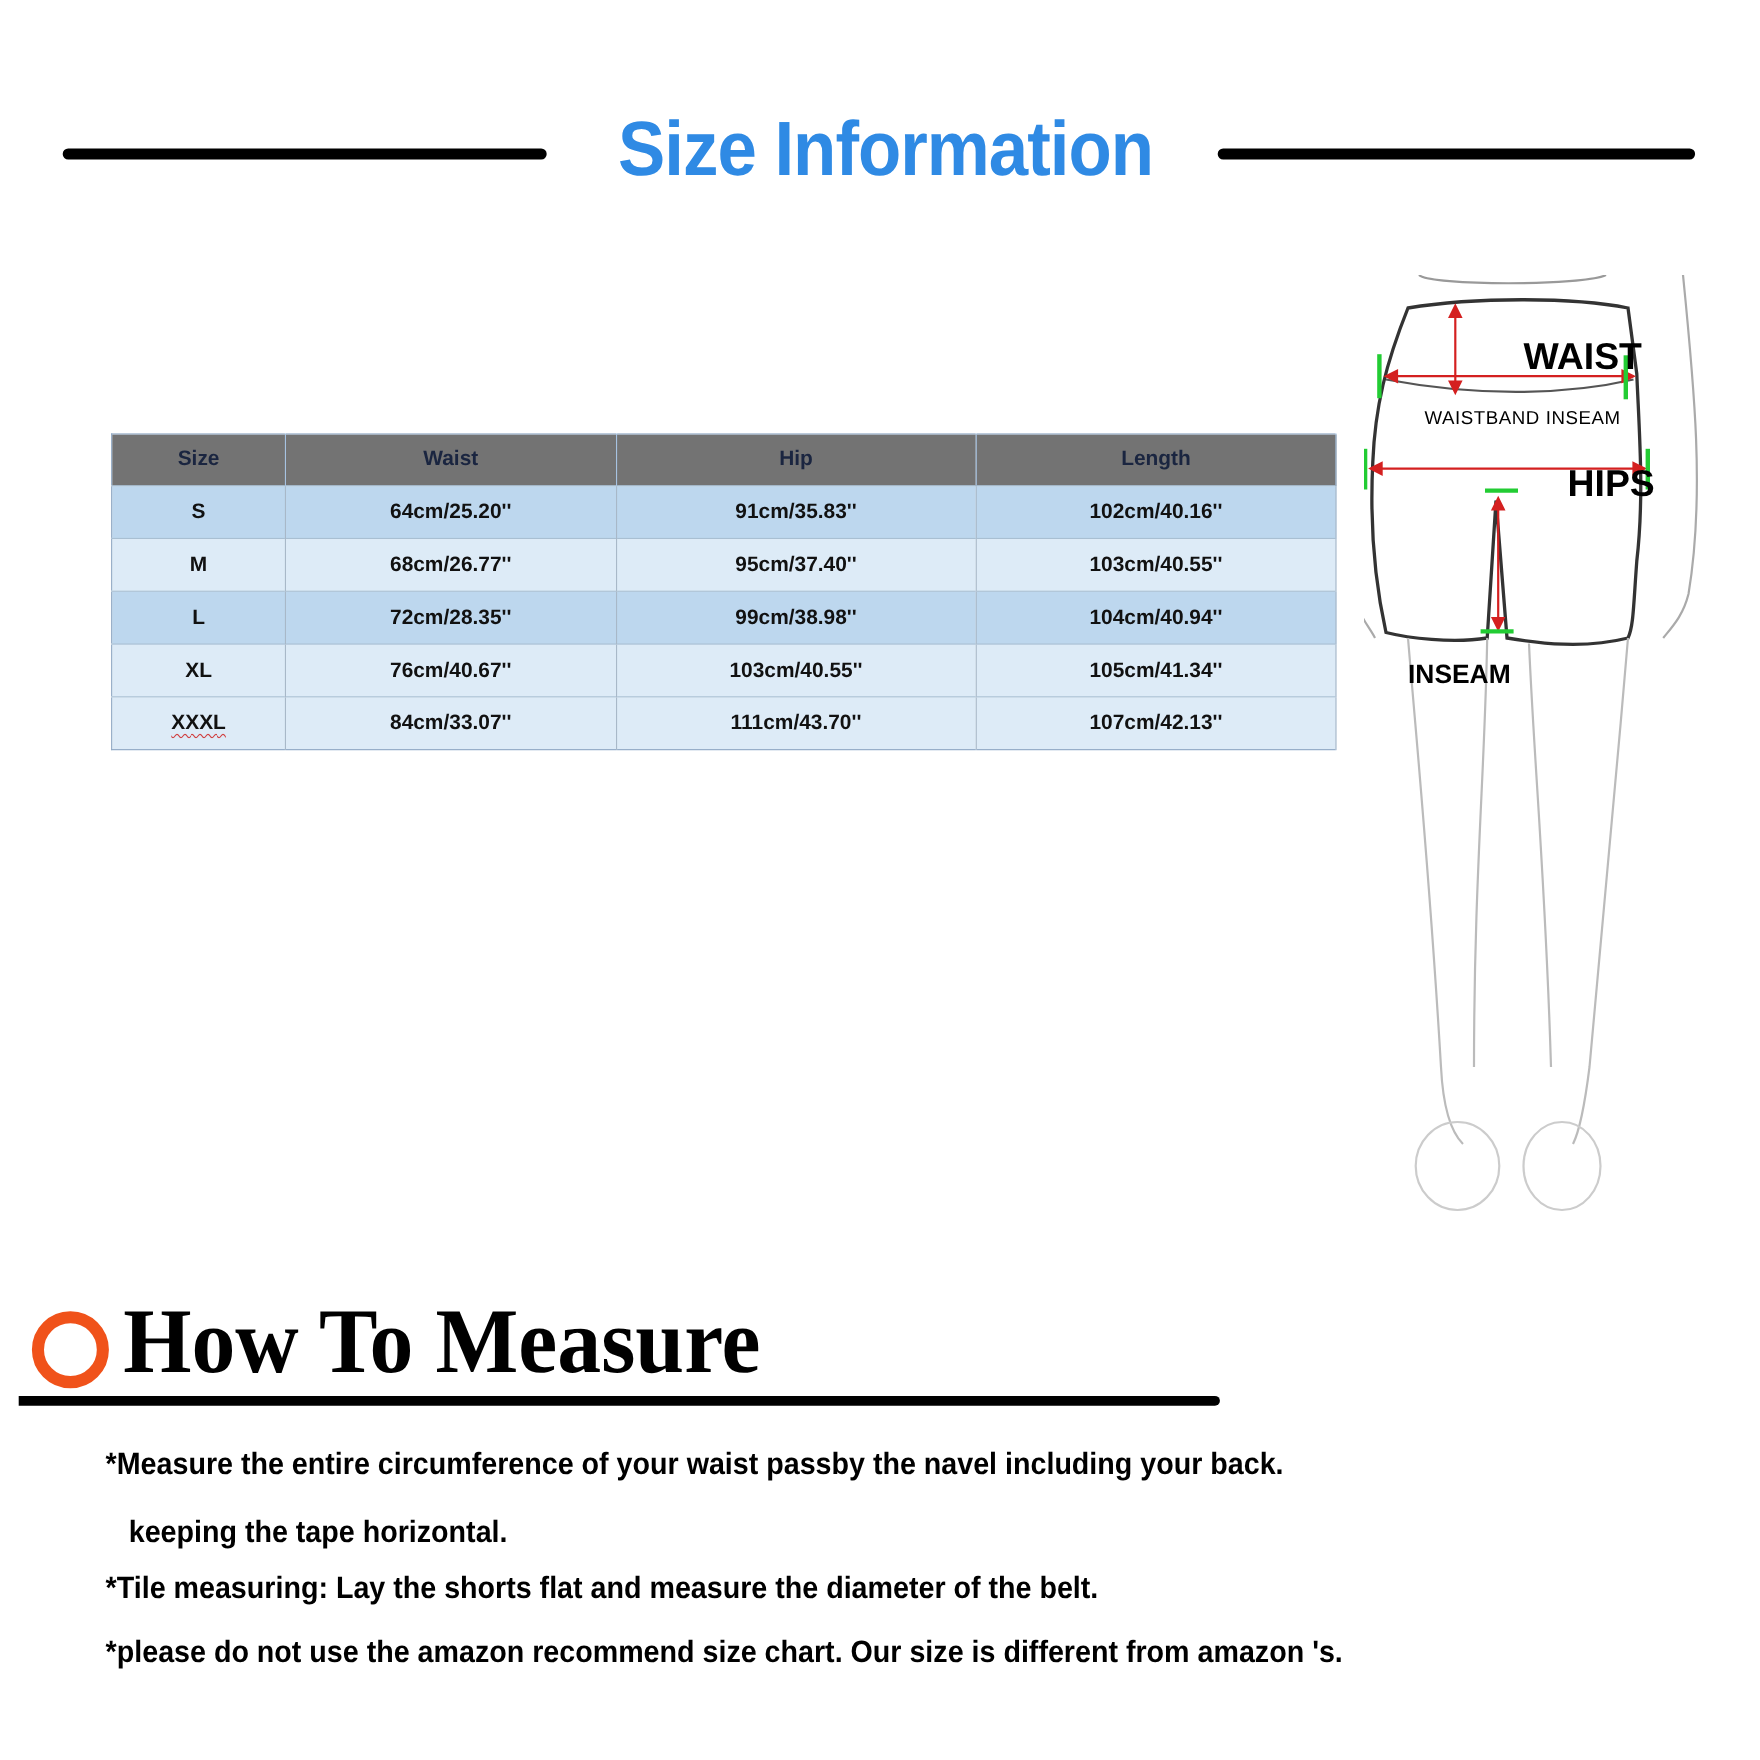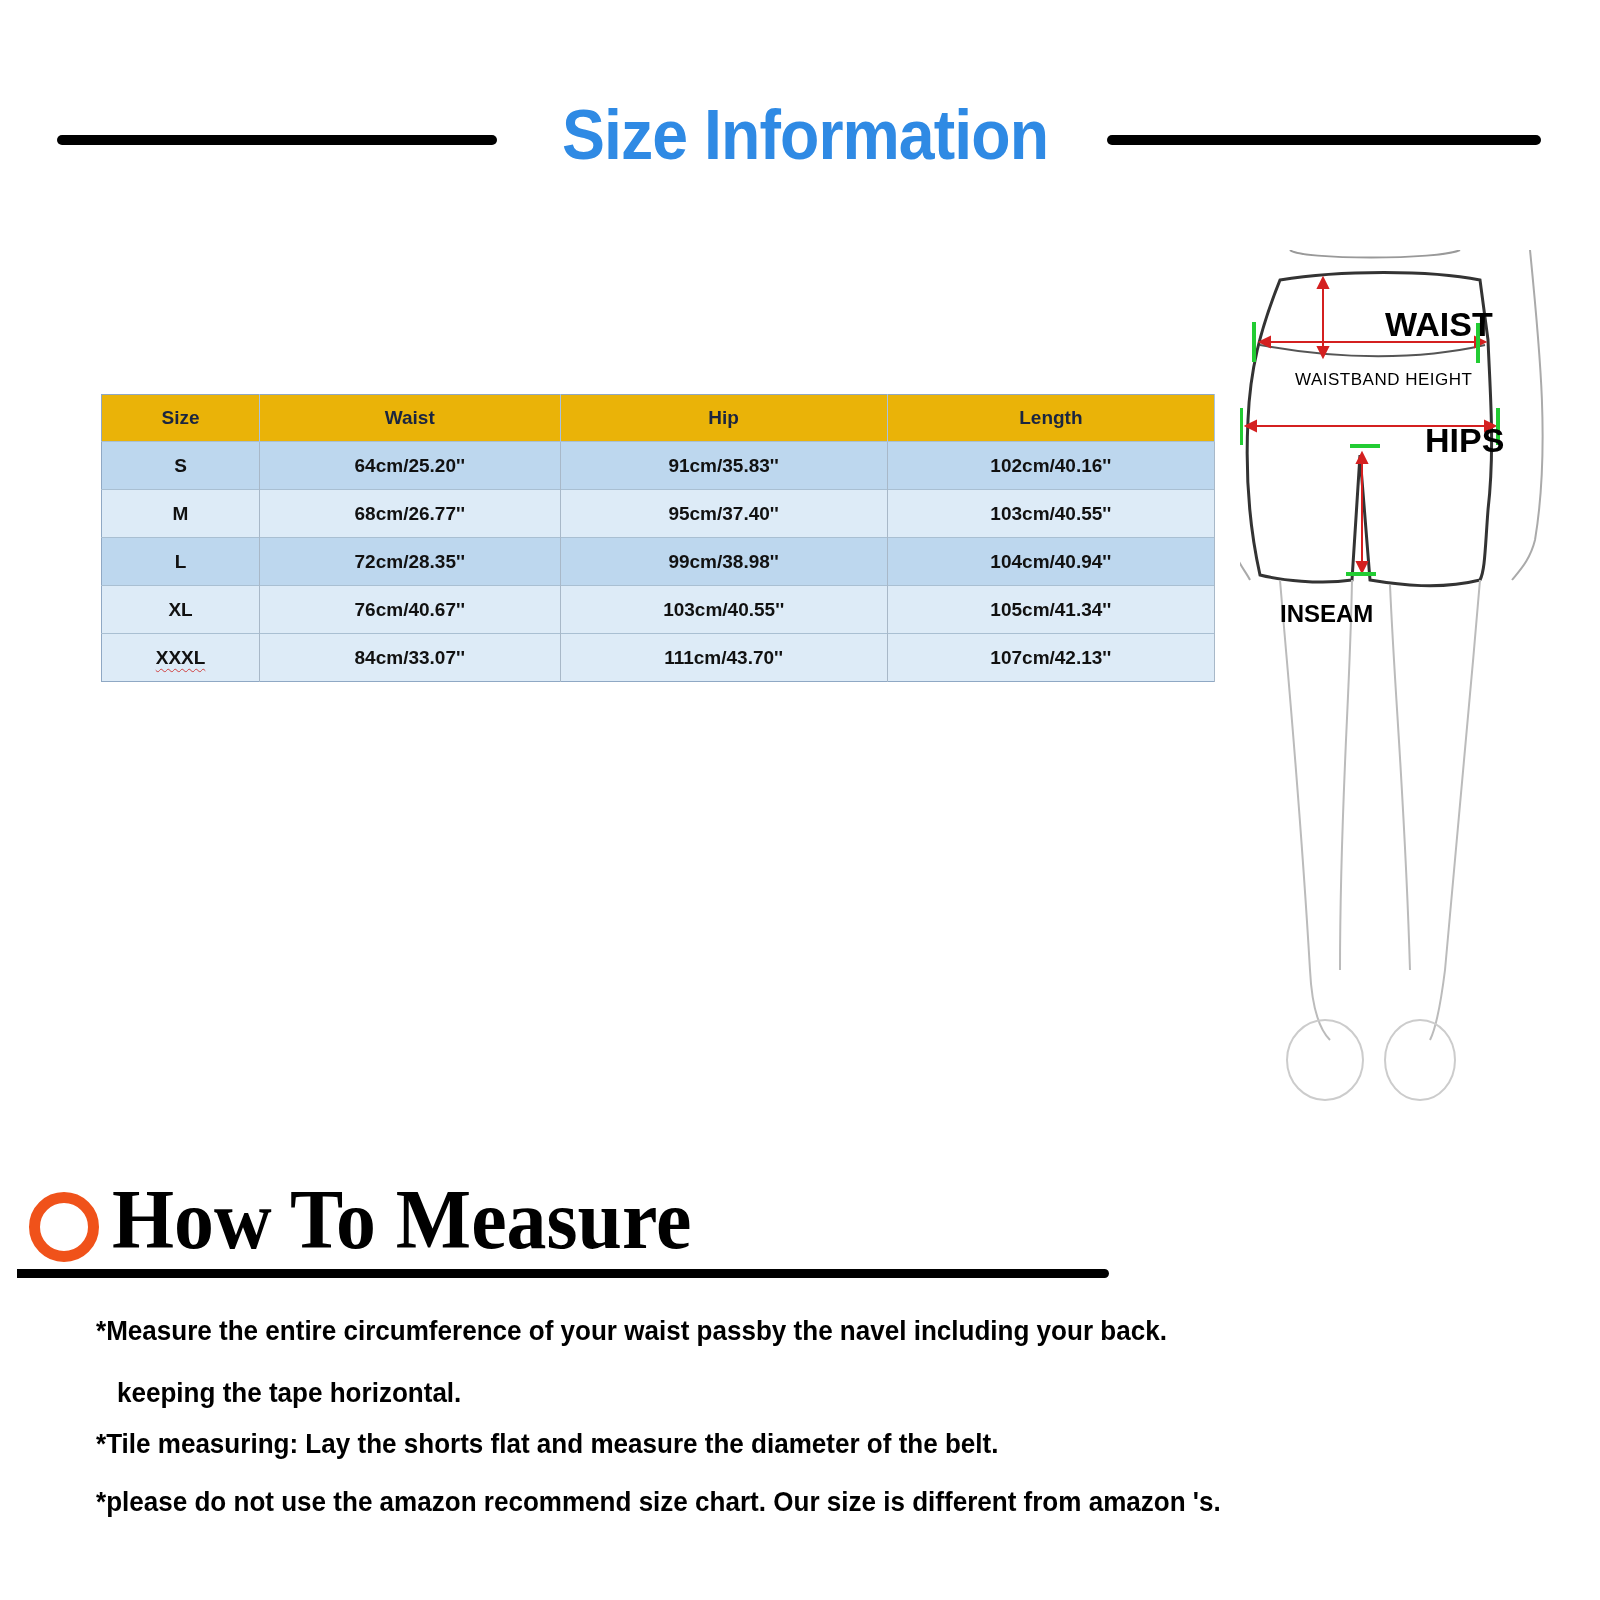--- a/index.html
+++ b/index.html
@@ -5,21 +5,21 @@
     html, body { margin: 0; padding: 0; background: #ffffff; }
     body { width: 1600px; height: 1600px; position: relative; overflow: hidden; font-family: "Liberation Sans", sans-serif; }
 
     .title-row { position: absolute; left: 0; top: 90px; width: 1320px; height: 90px; }
     .title-rule { position: absolute; height: 10px; background: #000; border-radius: 5px; top: 45px; }
     .title-rule.left { left: 57px; width: 440px; }
     .title-rule.right { left: 1107px; width: 434px; }
     .title-text { position: absolute; left: 510px; width: 590px; top: 0; text-align: center; font-family: "Liberation Sans", sans-serif; font-weight: bold; font-size: 70px; line-height: 90px; color: #2f8ae4; letter-spacing: -1px; transform: scaleX(0.92); transform-origin: center; }
 
     .size-table { position: absolute; left: 101px; top: 394px; width: 1114px; border-collapse: collapse; border: 1px solid #8fa8c4; }
-    .size-table th { background: #eab308; color: #1a2540; font-size: 19px; font-weight: bold; height: 44px; border-right: 1px solid #a7c3e2; text-align: center; }
+    .size-table th { background: #737373; color: #1a2540; font-size: 19px; font-weight: bold; height: 44px; border-right: 1px solid #a7c3e2; text-align: center; }
     .size-table td { font-size: 19px; font-weight: bold; color: #111; height: 45px; text-align: center; border-right: 1px solid #a8b8c8; border-top: 1px solid #a9bfd2; }
     .size-table tr.odd td { background: #bdd7ee; }
     .size-table tr.even td { background: #ddebf7; }
     .size-table .col-size { width: 157px; }
     .size-table .col-waist { width: 301px; }
     .size-table .col-hip { width: 328px; }
     .size-table .col-length { width: 328px; }
     .squiggle { text-decoration: underline wavy #d04040; text-decoration-thickness: 1px; text-underline-offset: 4px; }
 
     .figure { position: absolute; left: 1240px; top: 250px; width: 330px; height: 880px; }
@@ -131,21 +131,21 @@
     <g stroke="#22cc33" stroke-width="4">
       <line x1="14" y1="72" x2="14" y2="112"></line>
       <line x1="238" y1="73" x2="238" y2="113"></line>
       <line x1="1" y1="158" x2="1" y2="195"></line>
       <line x1="258" y1="158" x2="258" y2="195"></line>
       <line x1="110" y1="196" x2="140" y2="196"></line>
       <line x1="106" y1="324" x2="136" y2="324"></line>
     </g>
   </svg>
   <div class="fig-label waist">WAIST</div>
-  <div class="fig-label band">WAISTBAND HEIGHT</div>
+  <div class="fig-label band">WAISTBAND INSEAM</div>
   <div class="fig-label hips">HIPS</div>
   <div class="fig-label inseam">INSEAM</div>
 </div>
 
 <div class="measure-header">
   <div class="orange-ring"></div>
   <div class="measure-title">How To Measure</div>
   <div class="measure-rule"></div>
 </div>
 

